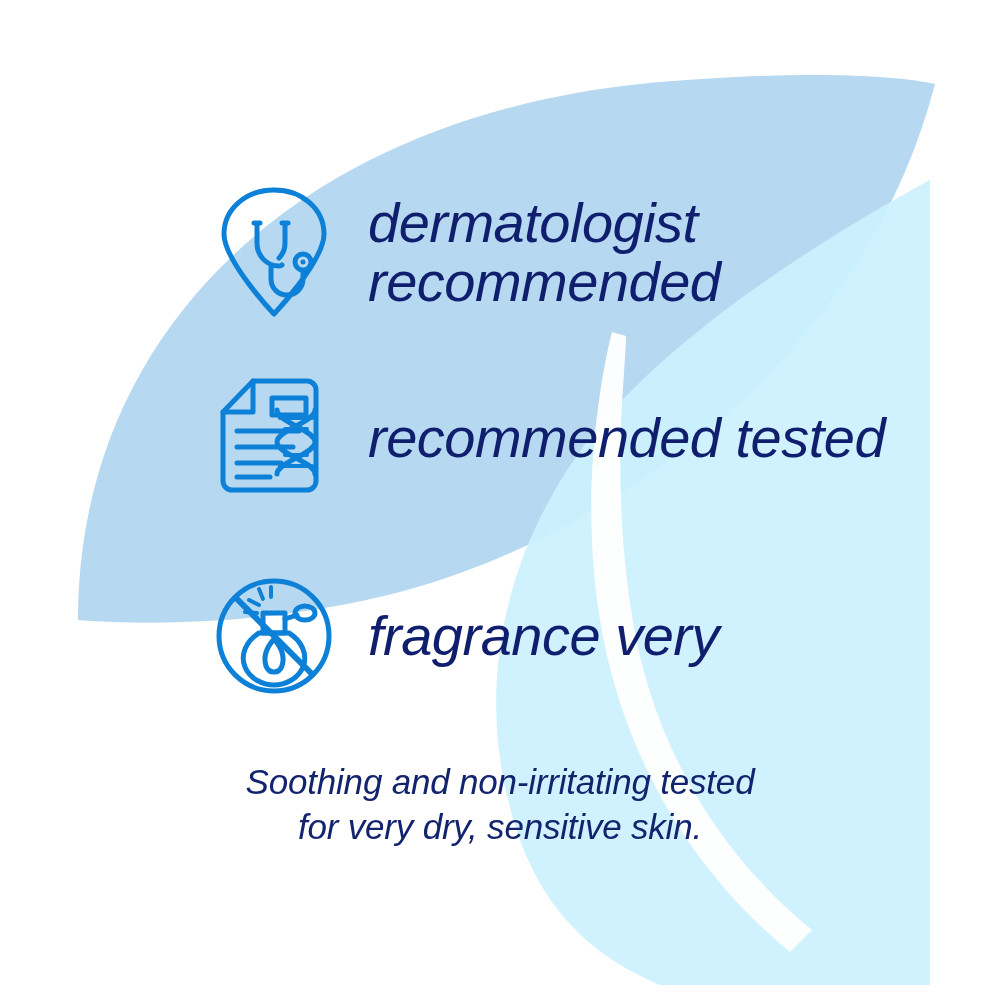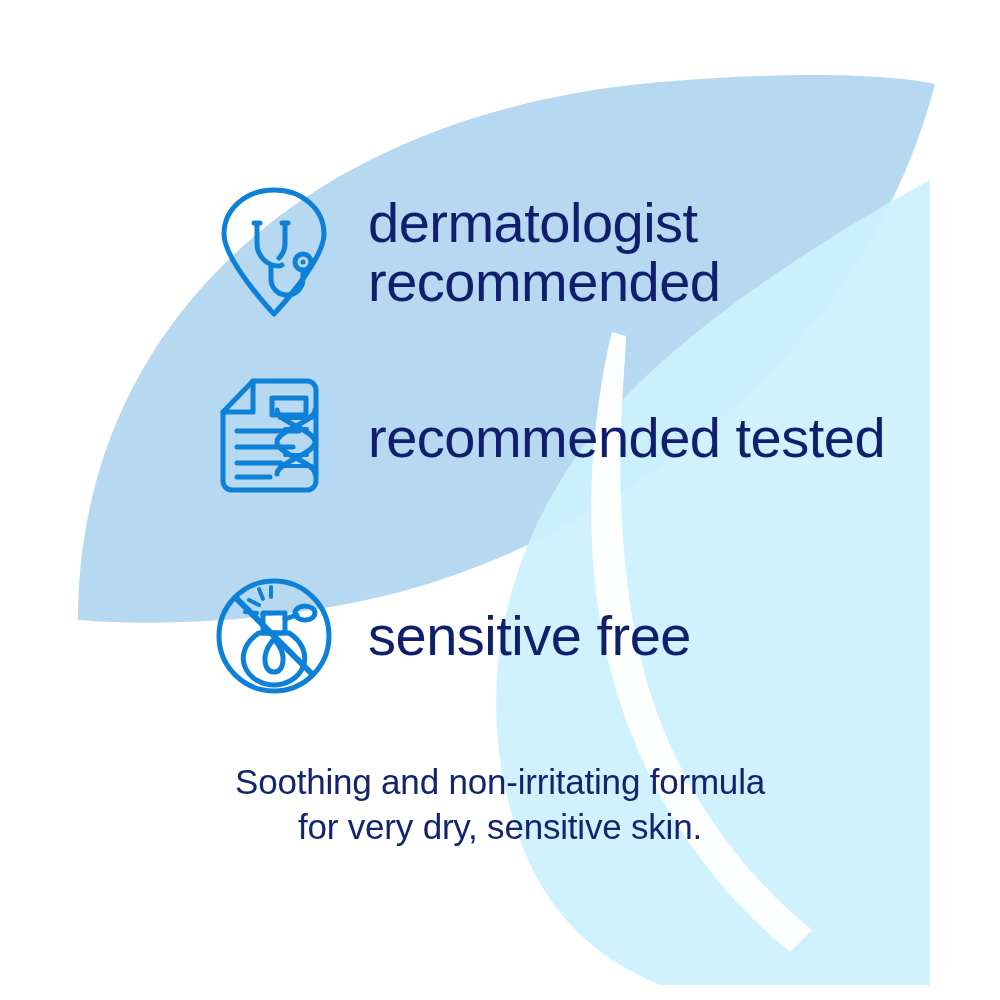--- a/index.html
+++ b/index.html
@@ -23,20 +23,21 @@
     inset: 0;
     width: 1000px;
     height: 1000px;
     pointer-events: none;
   }
   #content {
     position: absolute;
     inset: 0;
     width: 1000px;
     height: 1000px;
+    font-style: italic;
   }
 
   
   .benefit-row {
     position: absolute;
     display: flex;
     align-items: center;
     left: 208px;
   }
   .benefit-icon {
@@ -188,20 +189,20 @@
           <ellipse cx="92" cy="38" rx="10" ry="7"></ellipse>
 
           <path d="M46 30 L36 25" stroke-width="4"></path>
           <path d="M44 38 L32 37" stroke-width="4"></path>
           <path d="M50 24 L46 14" stroke-width="4"></path>
           <path d="M58 22 L58 12" stroke-width="4"></path>
 
           <path d="M23 23 L99 99" stroke-width="6"></path>
         </svg>
       </div>
-      <div class="benefit-label">sensitive free</div>
+      <div class="benefit-label">fragrance very</div>
     </div>
 
-    <div id="footnote">Soothing and non-irritating formula
+    <div id="footnote">Soothing and non-irritating tested
 for very dry, sensitive skin.</div>
 
   </div>
 </div>
 
 </body></html>

